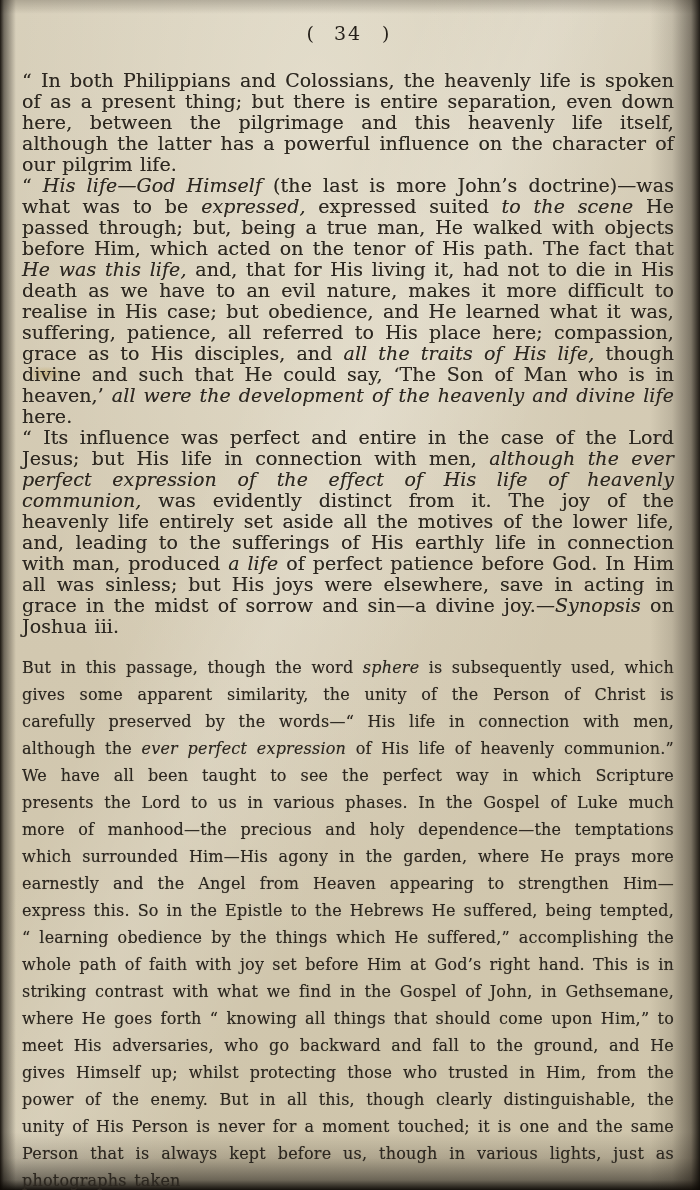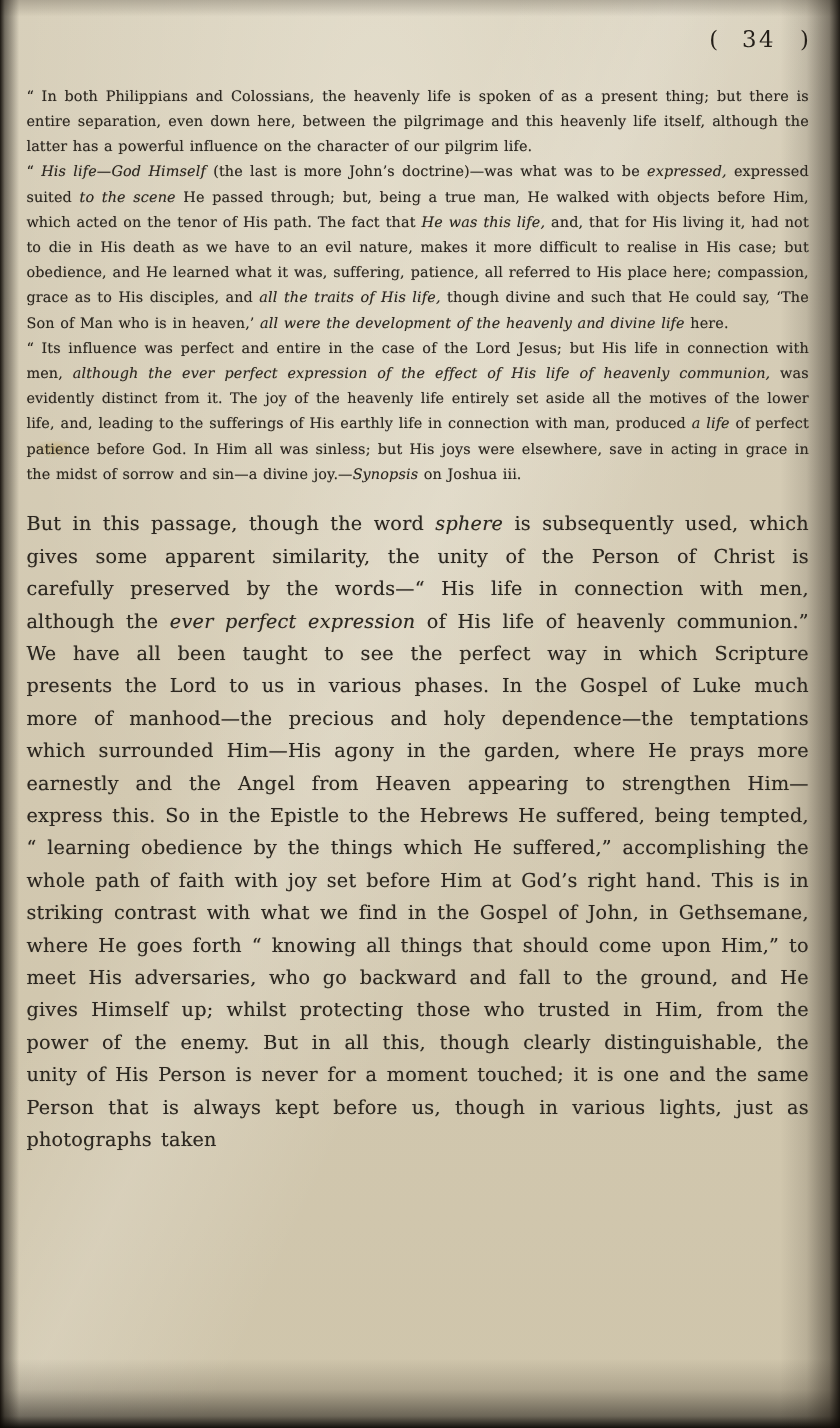--- a/index.html
+++ b/index.html
@@ -32,30 +32,30 @@
       
       radial-gradient(ellipse 28px 11px at 46px 374px, rgba(176,138,44,0.38), rgba(176,138,44,0) 70%),
       
       linear-gradient(115deg, rgba(255,255,252,0) 34%, rgba(255,255,252,0.17) 45%, rgba(255,255,252,0) 58%),
       
       radial-gradient(ellipse at 45% 12%, rgba(255,253,244,0.30), rgba(255,253,244,0) 55%),
       
       linear-gradient(to bottom, #d8d0bb, #d2c8b0 55%, #cfc5ab);
   }
   .pagenum-row {
-    text-align: right;
+    text-align: center;
     font-size: 19px;
     line-height: 26px;
     margin-top: 4px;
     color: #241f19;
   }
   .pagenum-row .num { margin: 0 20px; letter-spacing: 2px; }
   .extract {
     margin-top: 24px;
-    font-size: 12px;
+    font-size: 19px;
     line-height: 21px;
     text-align: justify;
     letter-spacing: 0.1px;
     word-spacing: 0.06em;
     text-shadow: 0 0 0.6px rgba(44,39,32,0.45);
   }
   .extract p { margin: 0; }
   .bodytext {
     margin-top: 17px;
     font-size: 16px;

